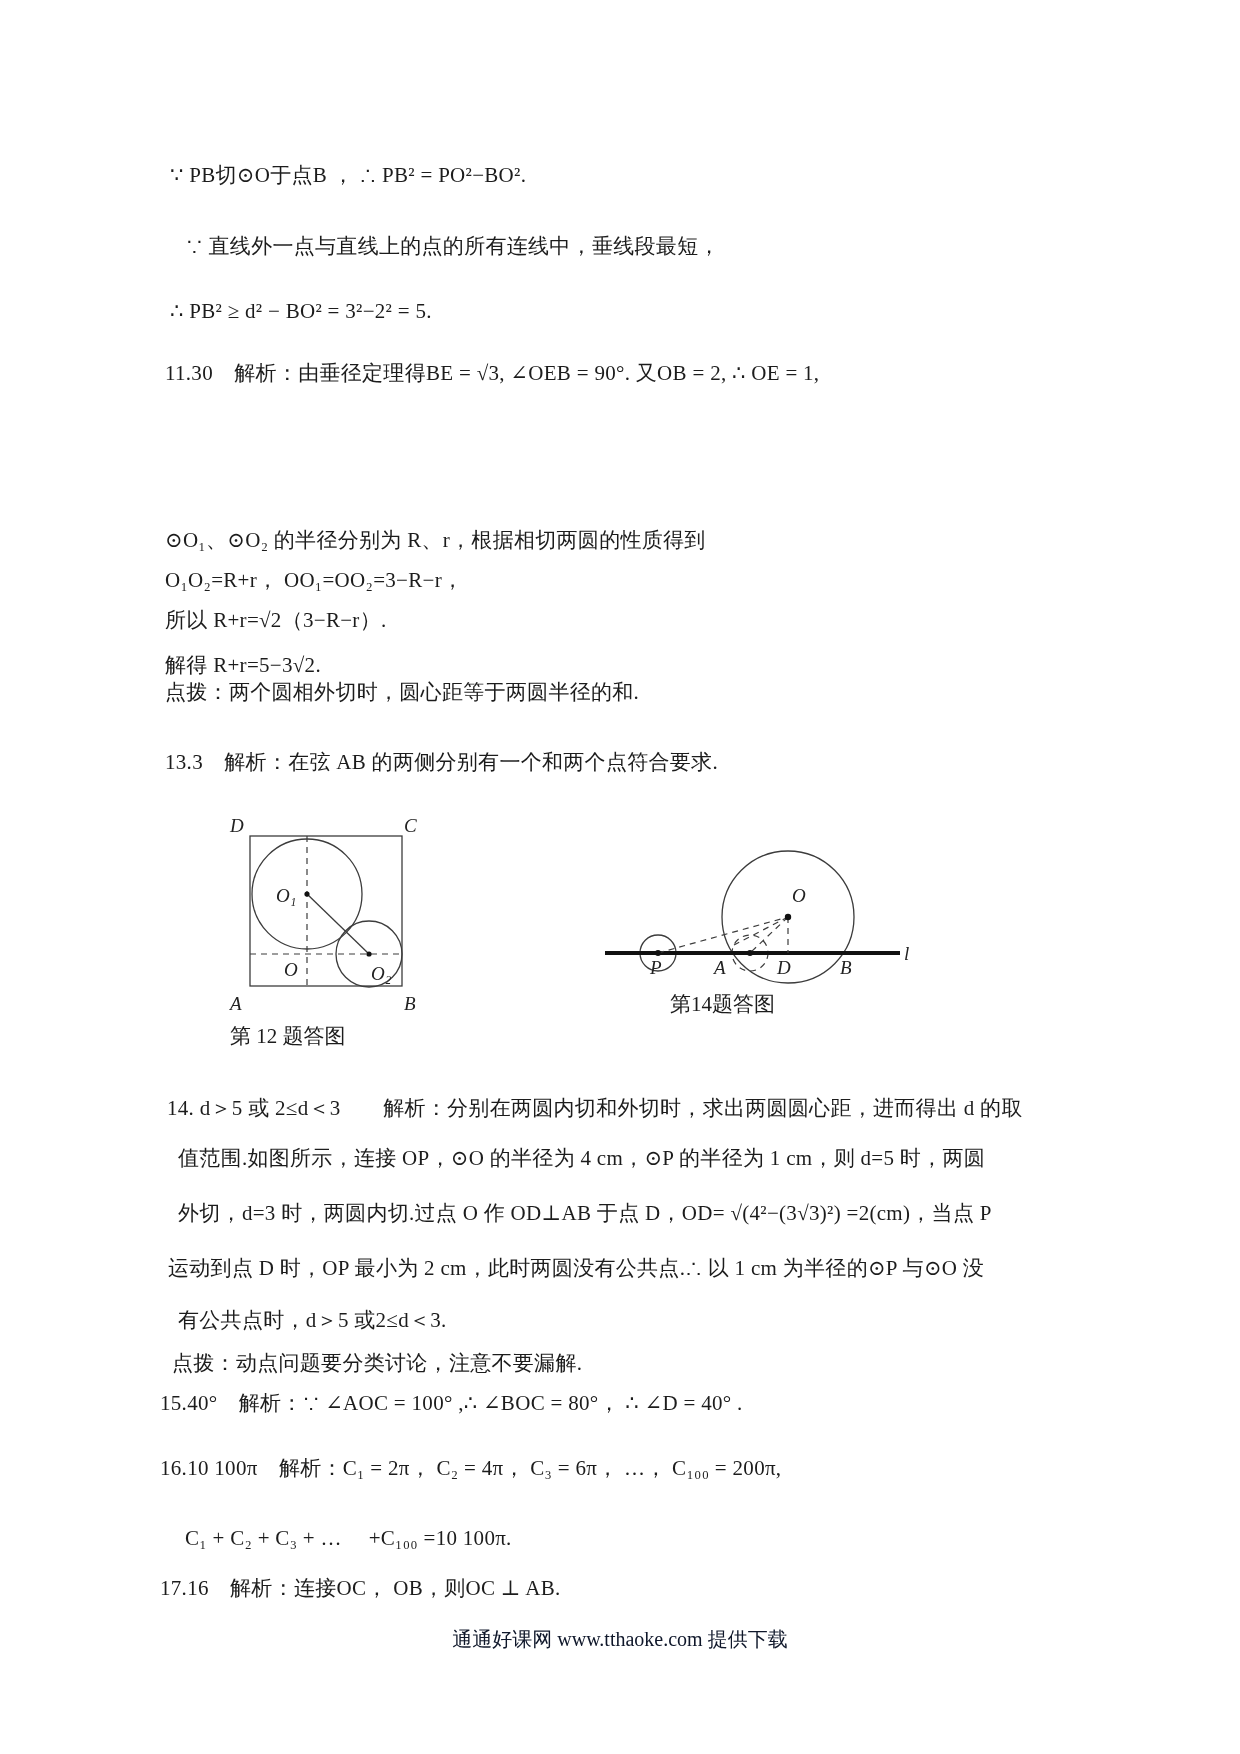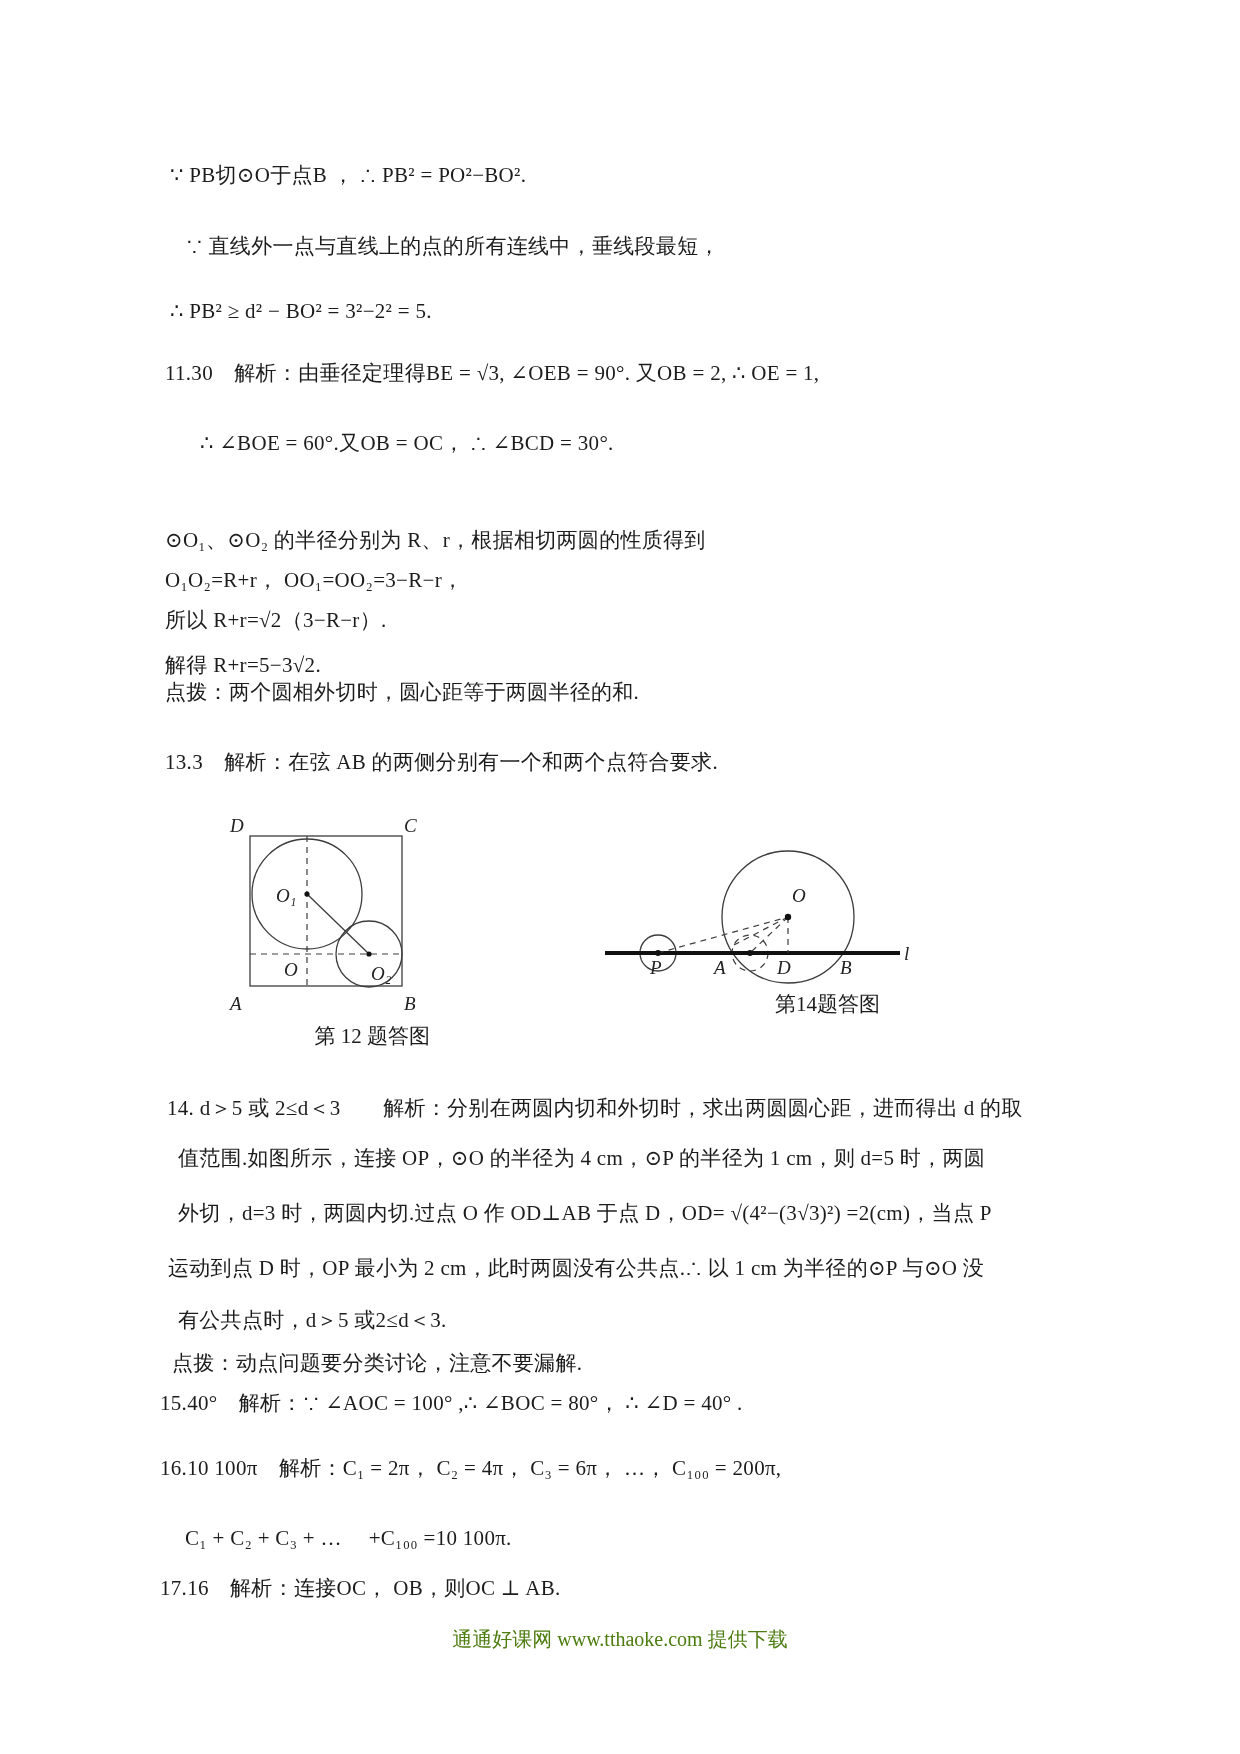--- a/index.html
+++ b/index.html
@@ -16,29 +16,29 @@
     position:absolute;
     font-size:21px;
     line-height:26px;
     white-space:nowrap;
     letter-spacing:0.3px;
     margin-top:15px;
   }
   .fig-caption{
     position:absolute;
     font-size:21px;
-    text-align:right;
+    text-align:left;
     white-space:nowrap;
   }
   .footer{
     position:absolute;
     left:0;top:1626px;width:1240px;
     text-align:center;
     font-size:20px;
-    color:#4d7c0f;
+    color:#0f172a;
   }
   svg{position:absolute;overflow:visible;}
   svg text{
     font-family:"Liberation Serif","DejaVu Serif",serif;
     font-style:italic;
     font-size:19px;
     fill:#222;
   }
   .thin{stroke:#3c3c3c;stroke-width:1.3;fill:none;}
   .dash{stroke:#3c3c3c;stroke-width:1.2;fill:none;stroke-dasharray:6 5;}
@@ -47,21 +47,20 @@
 </style>
 </head>
 <body>
 
 <div class="page">
 
   <div class="ln" style="left:170px;top:147px">∵ PB切⊙O于点B ， ∴ PB² = PO²−BO².</div>
   <div class="ln" style="left:186px;top:218px">∵ 直线外一点与直线上的点的所有连线中，垂线段最短，</div>
   <div class="ln" style="left:170px;top:283px">∴ PB² ≥ d² − BO² = 3²−2² = 5.</div>
   <div class="ln" style="left:165px;top:345px">11.30　解析：由垂径定理得BE = √3, ∠OEB = 90°. 又OB = 2, ∴ OE = 1,</div>
-  <div class="ln" style="left:200px;top:415px">∴ ∠BOE = 60°.又OB = OC， ∴ ∠BCD = 30°.</div>
   <div class="ln" style="left:165px;top:512px">⊙O₁、⊙O₂ 的半径分别为 R、r，根据相切两圆的性质得到</div>
   <div class="ln" style="left:165px;top:552px">O₁O₂=R+r， OO₁=OO₂=3−R−r，</div>
   <div class="ln" style="left:165px;top:592px">所以 R+r=√2（3−R−r）.</div>
   <div class="ln" style="left:165px;top:637px">解得 R+r=5−3√2.</div>
   <div class="ln" style="left:165px;top:664px">点拨：两个圆相外切时，圆心距等于两圆半径的和.</div>
   <div class="ln" style="left:165px;top:734px">13.3　解析：在弦 AB 的两侧分别有一个和两个点符合要求.</div>
   <div class="ln" style="left:167px;top:1080px">14. d＞5 或 2≤d＜3　　解析：分别在两圆内切和外切时，求出两圆圆心距，进而得出 d 的取</div>
   <div class="ln" style="left:178px;top:1130px">值范围.如图所示，连接 OP，⊙O 的半径为 4 cm，⊙P 的半径为 1 cm，则 d=5 时，两圆</div>
   <div class="ln" style="left:178px;top:1185px">外切，d=3 时，两圆内切.过点 O 作 OD⊥AB 于点 D，OD= √(4²−(3√3)²) =2(cm)，当点 P</div>
   <div class="ln" style="left:168px;top:1240px">运动到点 D 时，OP 最小为 2 cm，此时两圆没有公共点.∴ 以 1 cm 为半径的⊙P 与⊙O 没</div>

